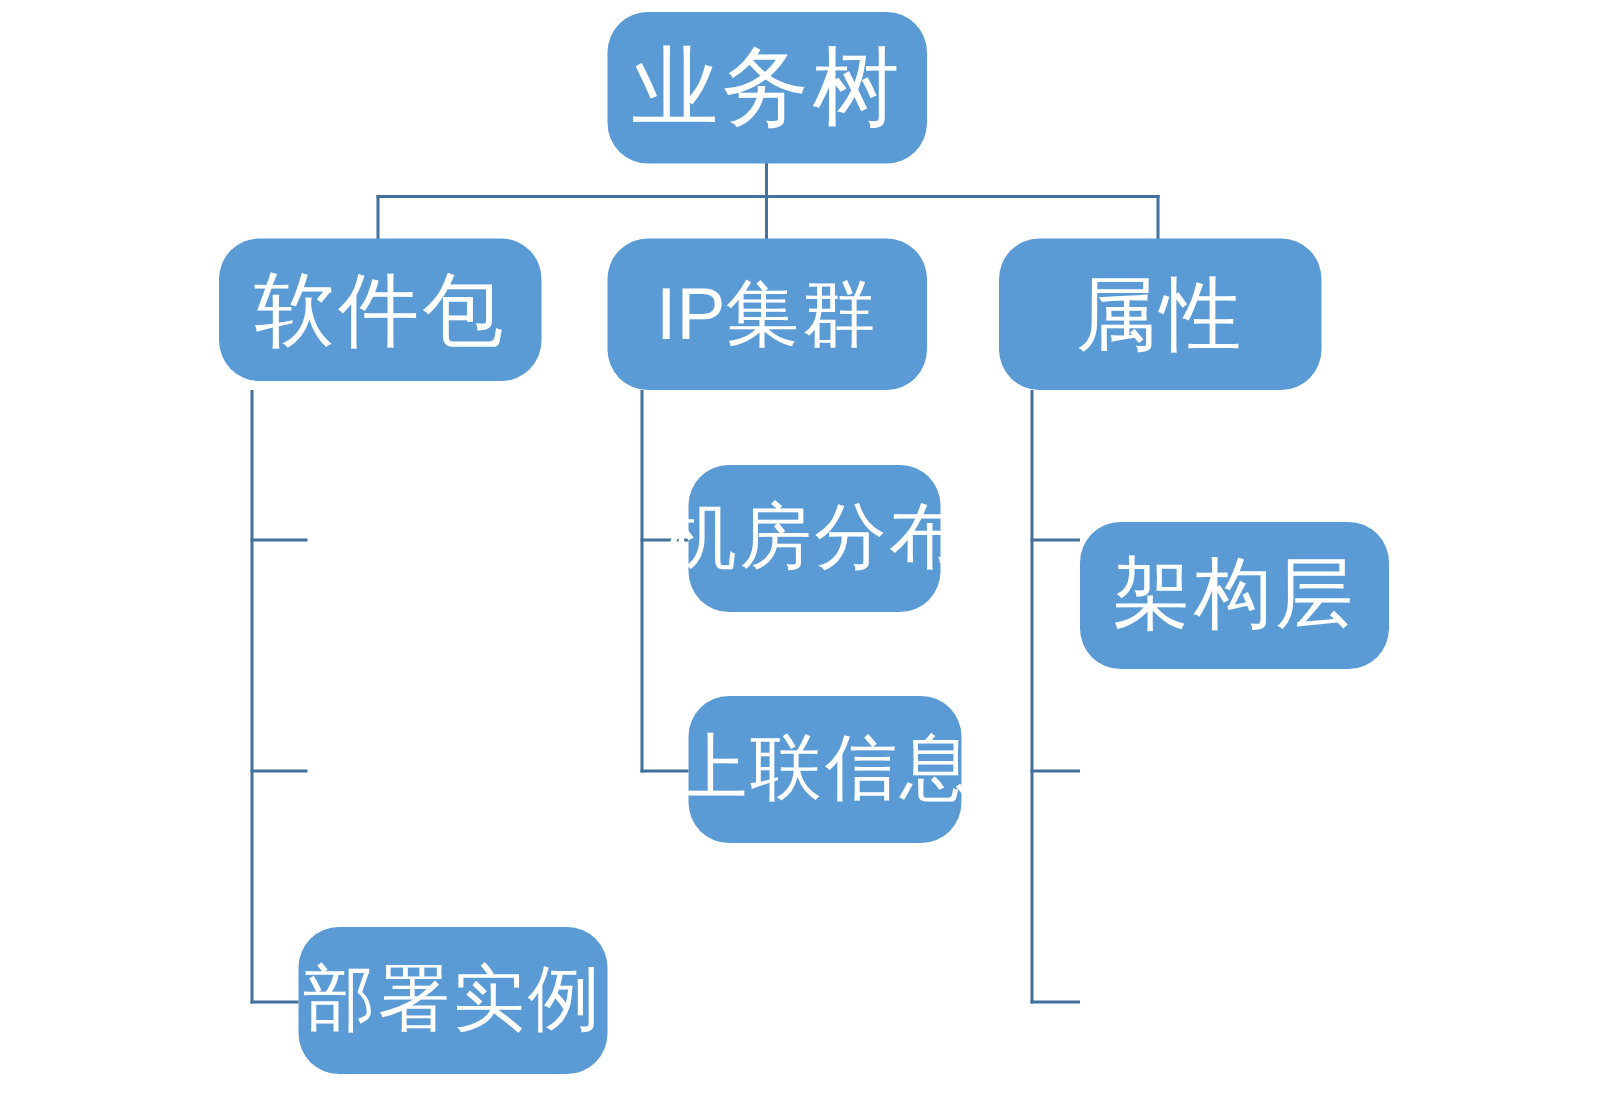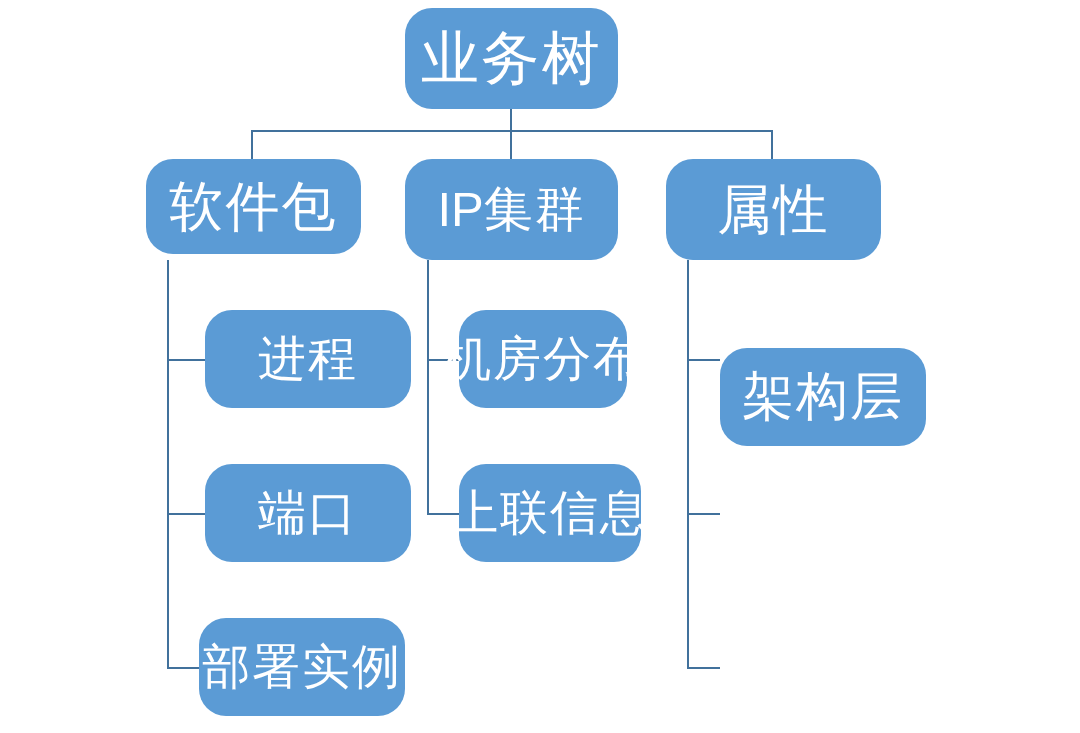--- a/index.html
+++ b/index.html
@@ -80,27 +80,21 @@
   </div>
 
   <div class="node" style="left:405px; top:159px; width:213px; height:101px; font-size:49px;">
     <span class="node-label"><span class="latin">IP</span><span>集群</span></span>
   </div>
 
   <div class="node" style="left:666px; top:159px; width:215px; height:101px; font-size:54px;">
     <span class="node-label">属性</span>
   </div>
 
-  <div class="node" style="left:205px; top:310px; width:206px; height:98px; font-size:48px;">
-    <span class="node-label">进程</span>
-  </div>
 
-  <div class="node" style="left:205px; top:464px; width:206px; height:98px; font-size:48px;">
-    <span class="node-label">端口</span>
-  </div>
 
   <div class="node" style="left:199px; top:618px; width:206px; height:98px; font-size:48px;">
     <span class="node-label">部署实例</span>
   </div>
 
   <div class="node" style="left:459px; top:310px; width:168px; height:98px; font-size:48px;">
     <span class="node-label">机房分布</span>
   </div>
 
   <div class="node" style="left:459px; top:464px; width:182px; height:98px; font-size:48px;">

